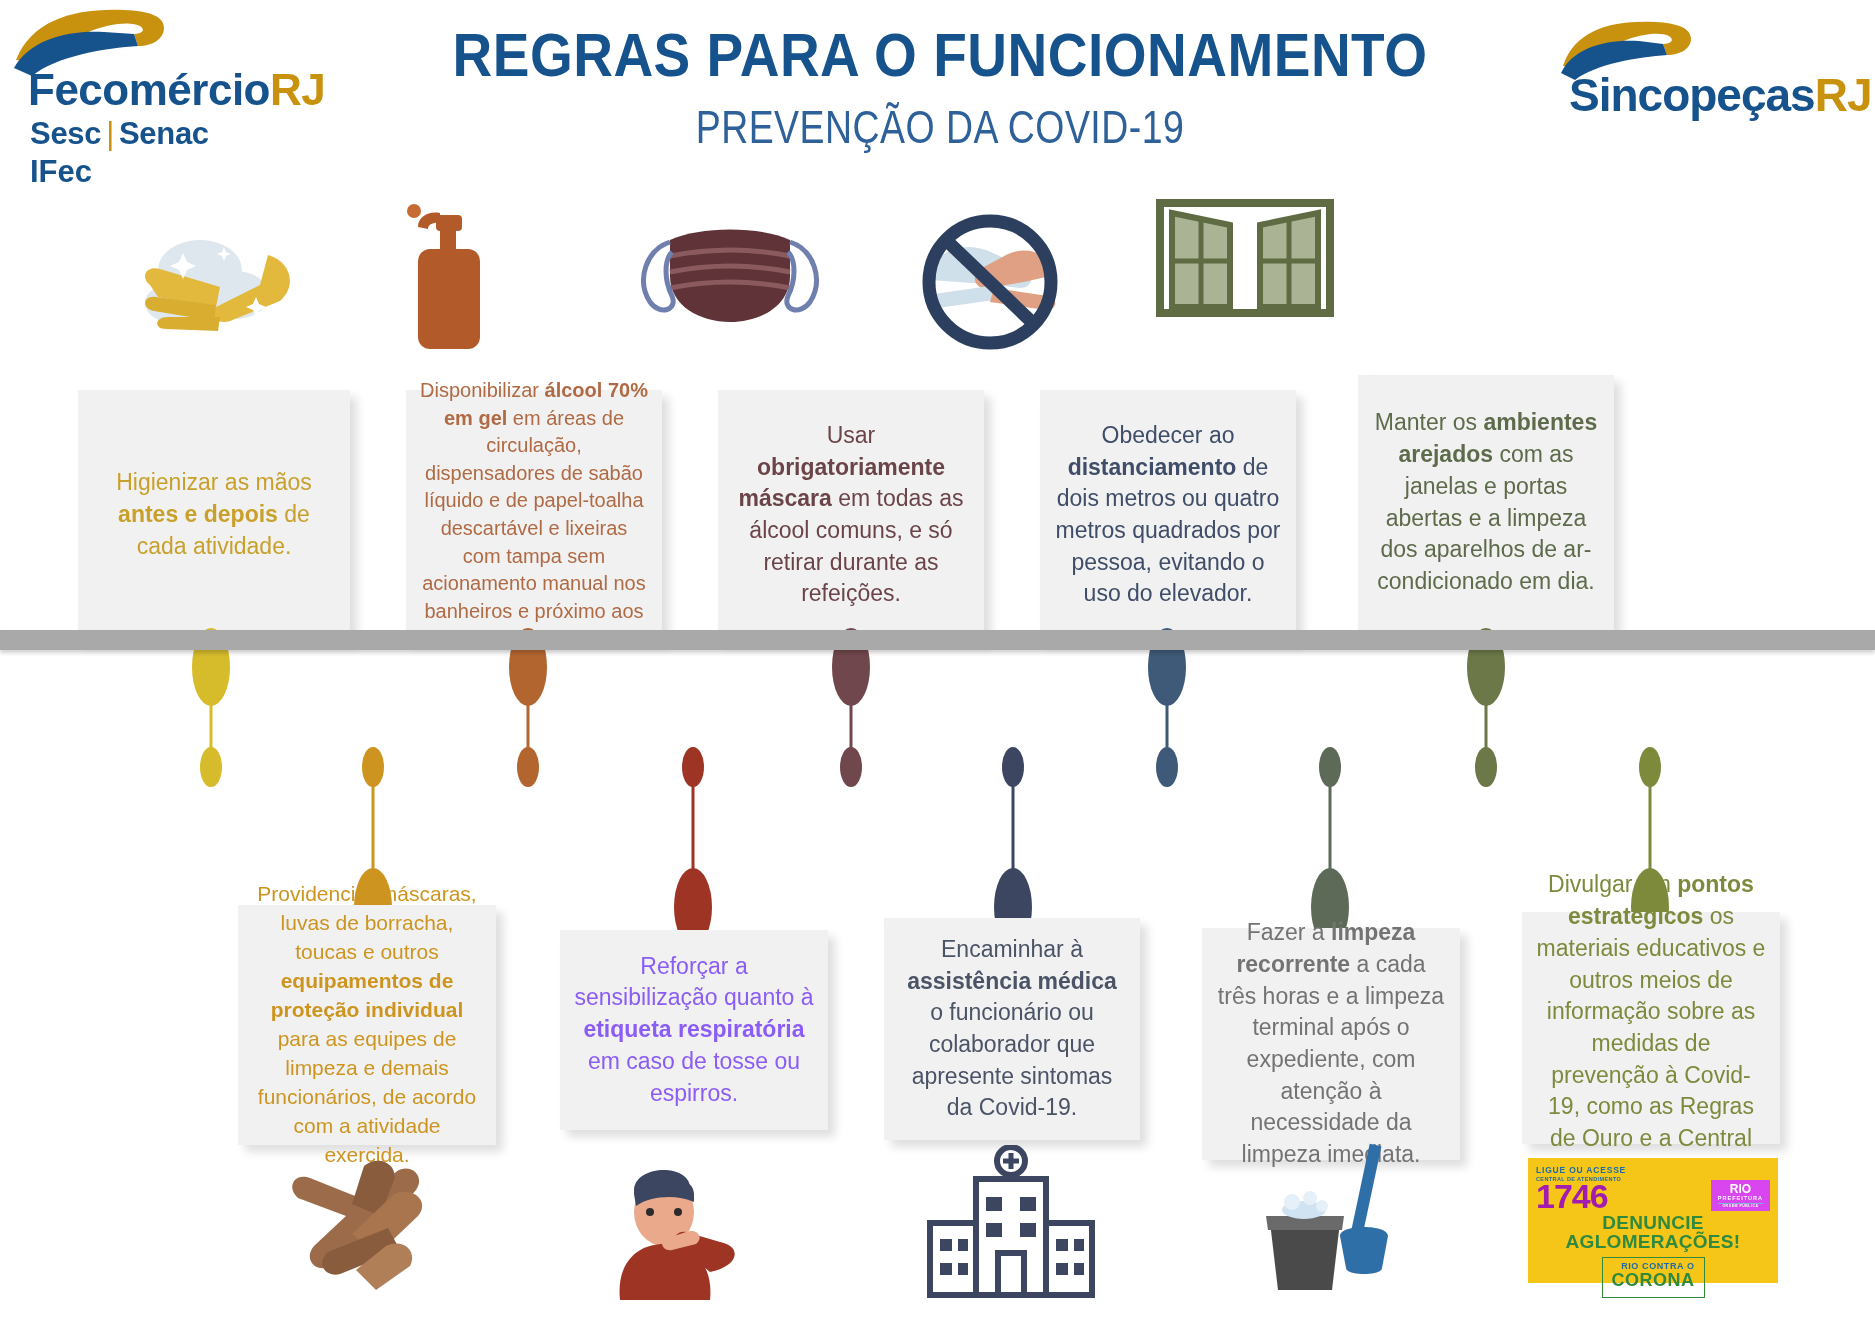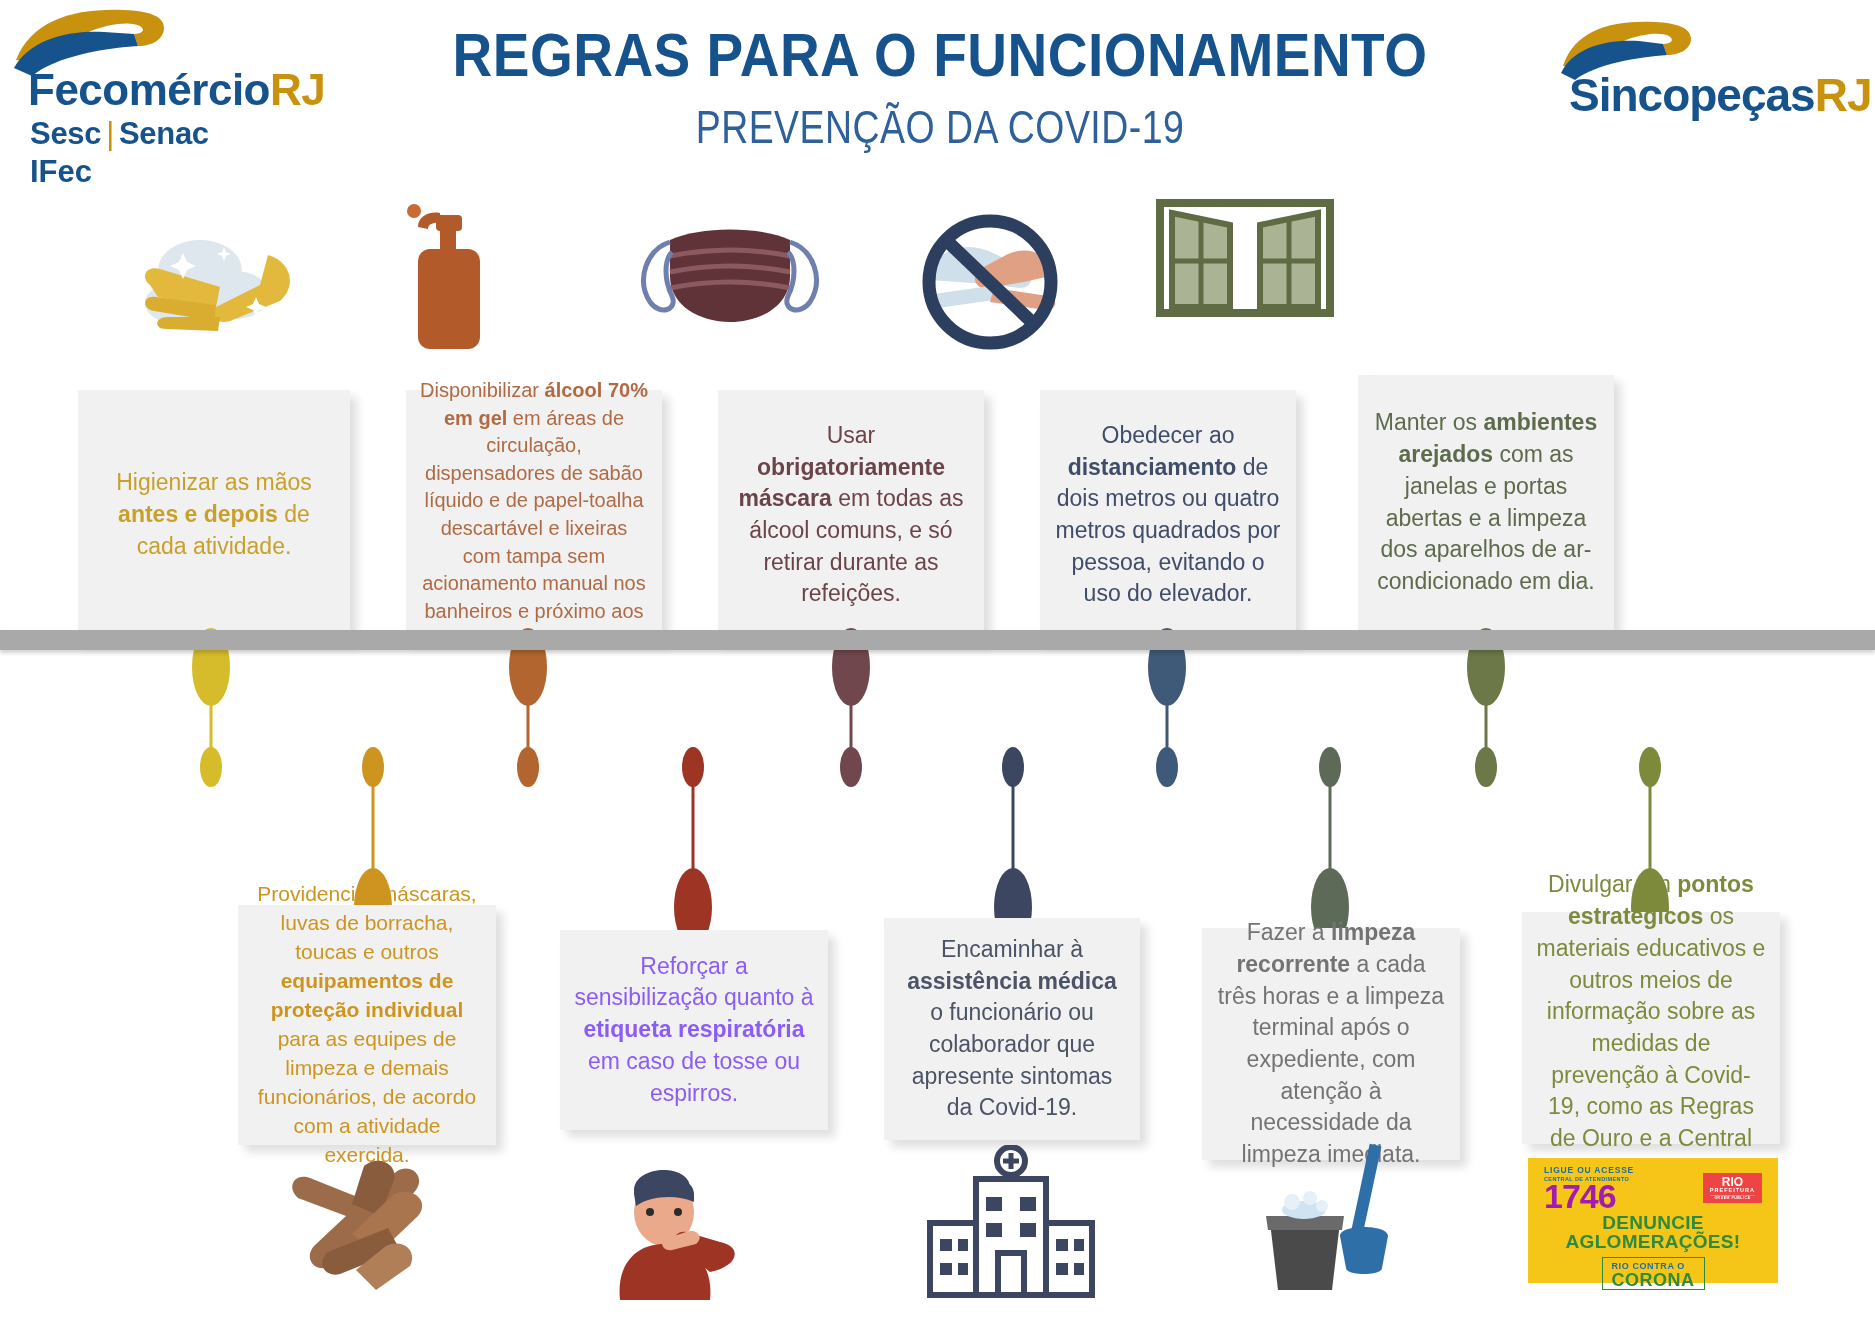--- a/index.html
+++ b/index.html
@@ -78,33 +78,33 @@
 
   
   .icon-wrap { position: absolute; display:flex; align-items:flex-end; justify-content:center; }
 
   
   .banner1746 {
     position: absolute; background: #f5c618;
     display:flex; flex-direction:column; align-items:center; justify-content:flex-start;
     padding-top: 7px;
   }
-  .b-row { display:flex; align-items:center; width:100%; padding: 0 16px; }
+  .b-row { display:flex; align-items:flex-end; width:100%; padding: 0 8px; }
   .b-ligue { font-size: 8.5px; font-weight:700; color:#1c6ca8; letter-spacing:0.8px; line-height:1.25; }
   .b-central { font-size: 5.5px; font-weight:700; color:#1c6ca8; letter-spacing:0.4px; }
   .b-num { font-size: 34px; font-weight:700; color:#a21caf; line-height:0.85; letter-spacing:-1px;}
   .b-rio {
-    margin-left:auto; background:#ef4444; color:#fff; padding:3px 7px 2px;
+    margin-left:auto; background:#d946ef; color:#fff; padding:3px 7px 2px;
     font-size:12px; font-weight:700; text-align:center; line-height:1.05;
   }
   .b-rio .pf { font-size:5.5px; letter-spacing:1px; display:block; }
   .b-rio .pub { font-size:3.5px; letter-spacing:0.5px; display:block; border-top:1px solid #7fb0d6; margin-top:1px; padding-top:1px;}
   .b-den { font-size: 19px; font-weight:700; color:#2f8a3e; line-height:1.05; text-align:center; margin-top:2px; letter-spacing:0.3px;}
   .b-corona {
-    border:1.5px solid #2f8a3e; padding: 3px 9px 0; margin-top:5px; text-align:left;
+    border:1.5px solid #2f8a3e; padding: 3px 9px 8px; margin-top:5px; text-align:right;
   }
   .b-corona .t1 { font-size:9px; font-weight:700; color:#1c6ca8; letter-spacing:0.6px; }
   .b-corona .t2 { font-size:18px; font-weight:700; color:#2f8a3e; letter-spacing:0.5px; line-height:1; }
 </style>
 </head>
 <body>
 
 <div class="page">
 
   <div class="logo-left">

